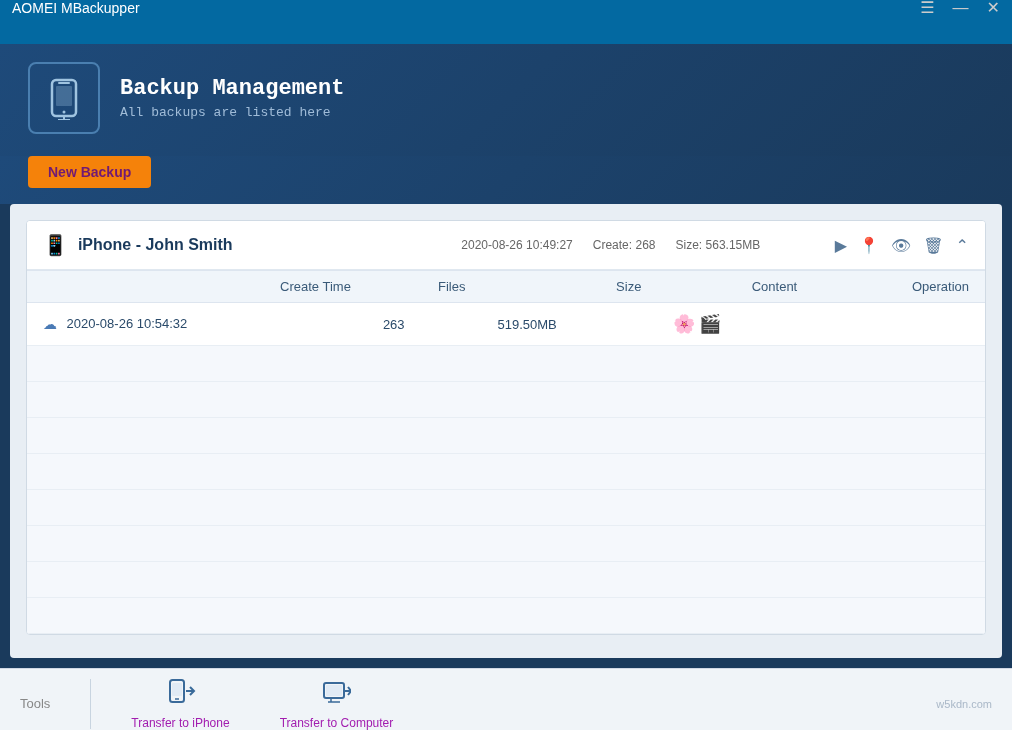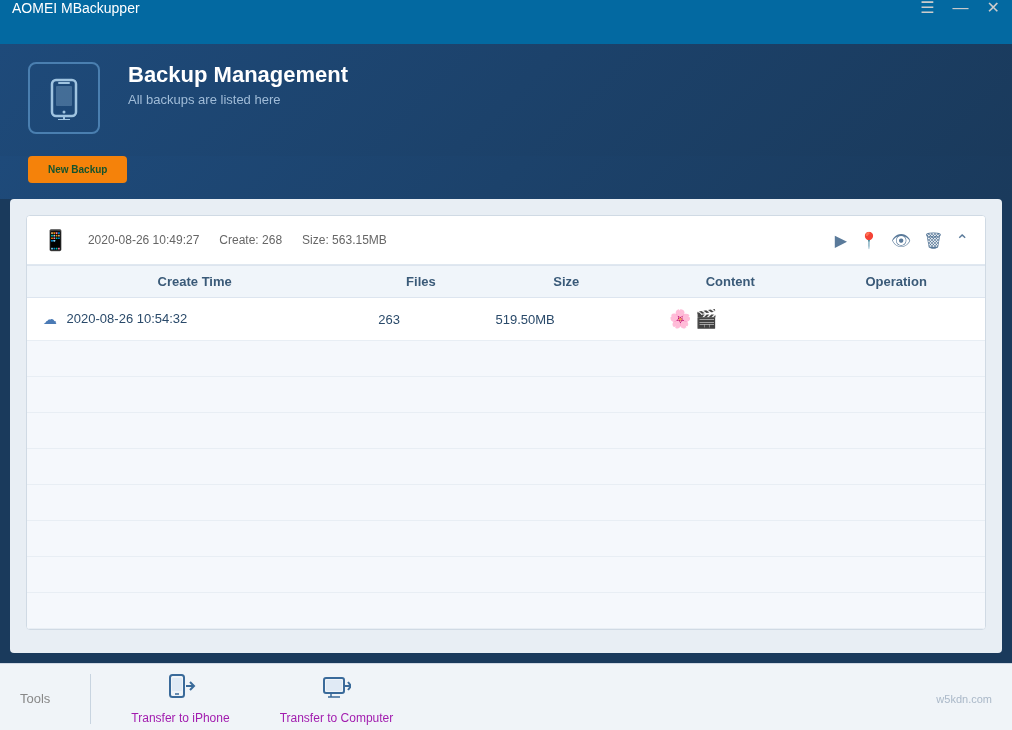--- a/index.html
+++ b/index.html
@@ -30,22 +30,23 @@
       font-size: 16px;
       cursor: pointer;
       line-height: 1;
     }
 
     
     .header {
       background: linear-gradient(135deg, #1e4a7a 0%, #1a3a5c 100%);
       padding: 18px 28px 22px 28px;
       display: flex;
-      align-items: flex-start;
-      gap: 28px;
+      align-items: center;
+      gap: 20px;
+      font-family: Liberation Mono, monospace;
     }
     .header-icon {
       width: 72px;
       height: 72px;
       border: 2px solid #4a7fb0;
       border-radius: 8px;
       display: flex;
       align-items: center;
       justify-content: center;
       flex-shrink: 0;
@@ -63,25 +64,25 @@
       font-size: 13px;
     }
 
     
     .new-backup-wrap {
       background: linear-gradient(135deg, #1e4a7a 0%, #1a3a5c 100%);
       padding: 0 28px 16px 28px;
     }
     .new-backup-btn {
       background: #f5820a;
-      color: #14532d;
+      color: #701a75;
       border: none;
       border-radius: 4px;
       padding: 8px 20px;
-      font-size: 10px;
+      font-size: 14px;
       font-weight: 600;
       cursor: pointer;
     }
 
     
     .main {
       background: #e8eef4;
       margin: 0 10px 10px 10px;
       border-radius: 4px;
       padding: 16px;
@@ -143,24 +144,24 @@
       width: 100%;
       border-collapse: collapse;
       font-size: 13px;
     }
     .backup-table thead tr {
       background: #f0f5fa;
       border-top: 1px solid #dde5ef;
       border-bottom: 1px solid #dde5ef;
     }
     .backup-table thead th {
-      text-align: center;
+      text-align: right;
       padding: 8px 16px;
       color: #3a5a78;
-      font-weight: 700;
+      font-weight: 400;
       font-size: 13px;
     }
     .backup-table tbody tr {
       border-bottom: 1px solid #e8eef4;
     }
     .backup-table tbody tr:nth-child(even) {
       background: #f5f8fc;
     }
     .backup-table tbody tr.selected {
       background: #f5820a;
@@ -283,20 +284,21 @@
 
 <div class="new-backup-wrap">
   <button class="new-backup-btn">New Backup</button>
 </div>
 
 <div class="main">
   <div class="backup-card">
 
     <div class="backup-card-header">
       <span class="iphone-icon">📱</span>
+      <span class="backup-device-name">iPhone - John Smith</span>
       <div class="backup-meta">
         <span>2020-08-26 10:49:27</span>
         <span>
           <span>Create:</span>&nbsp;<span>268</span>
         </span>
         <span>
           <span>Size:</span>&nbsp;<span>563.15MB</span>
         </span>
       </div>
       <div class="backup-actions">

